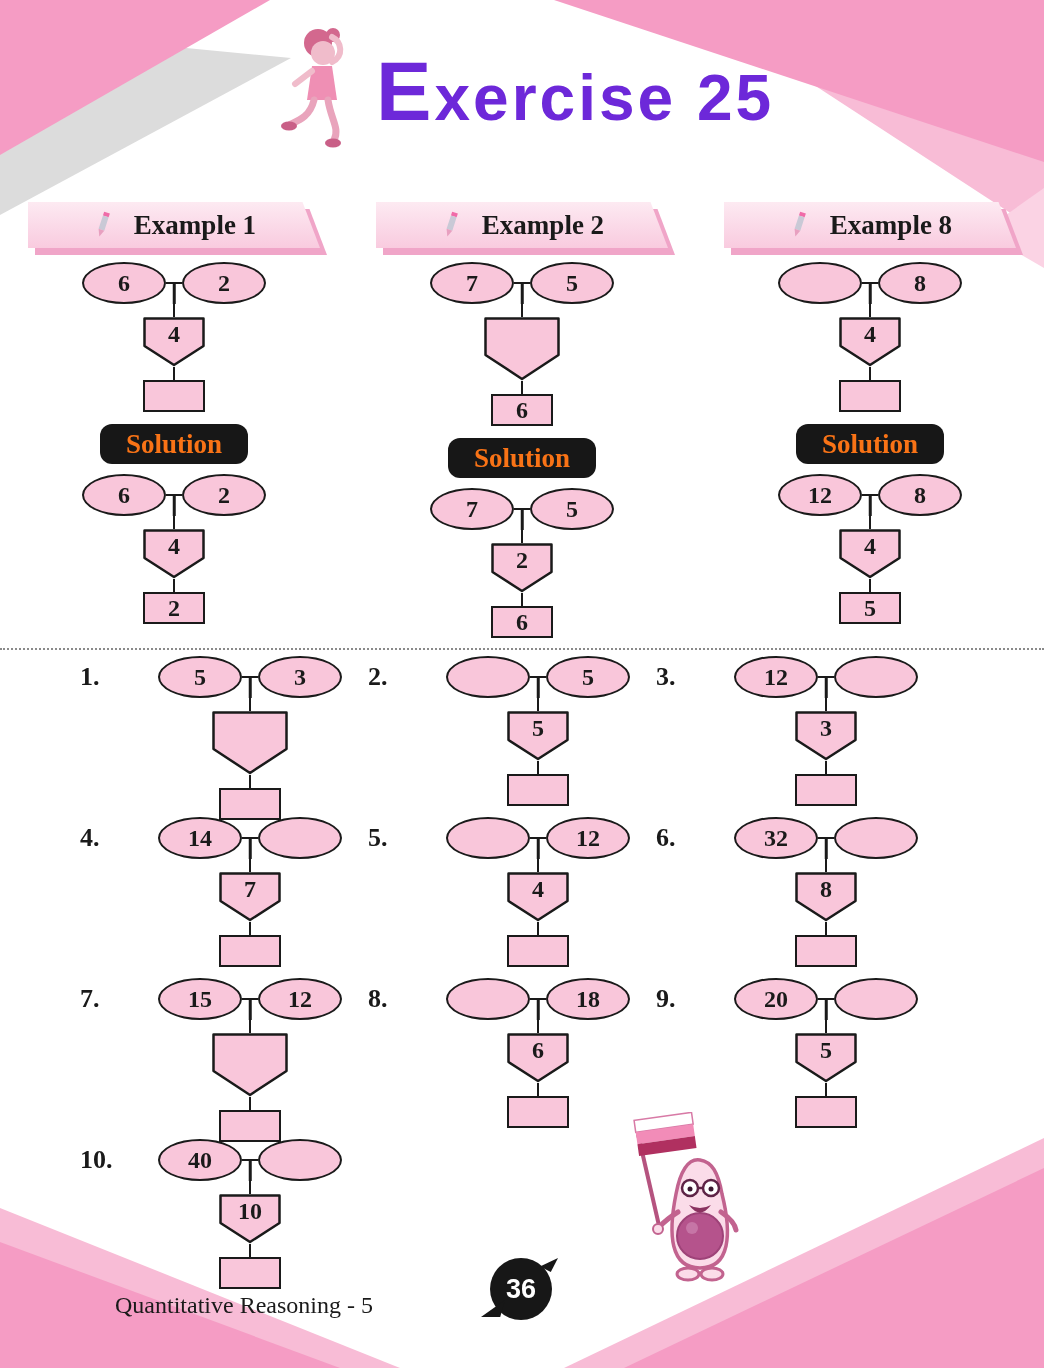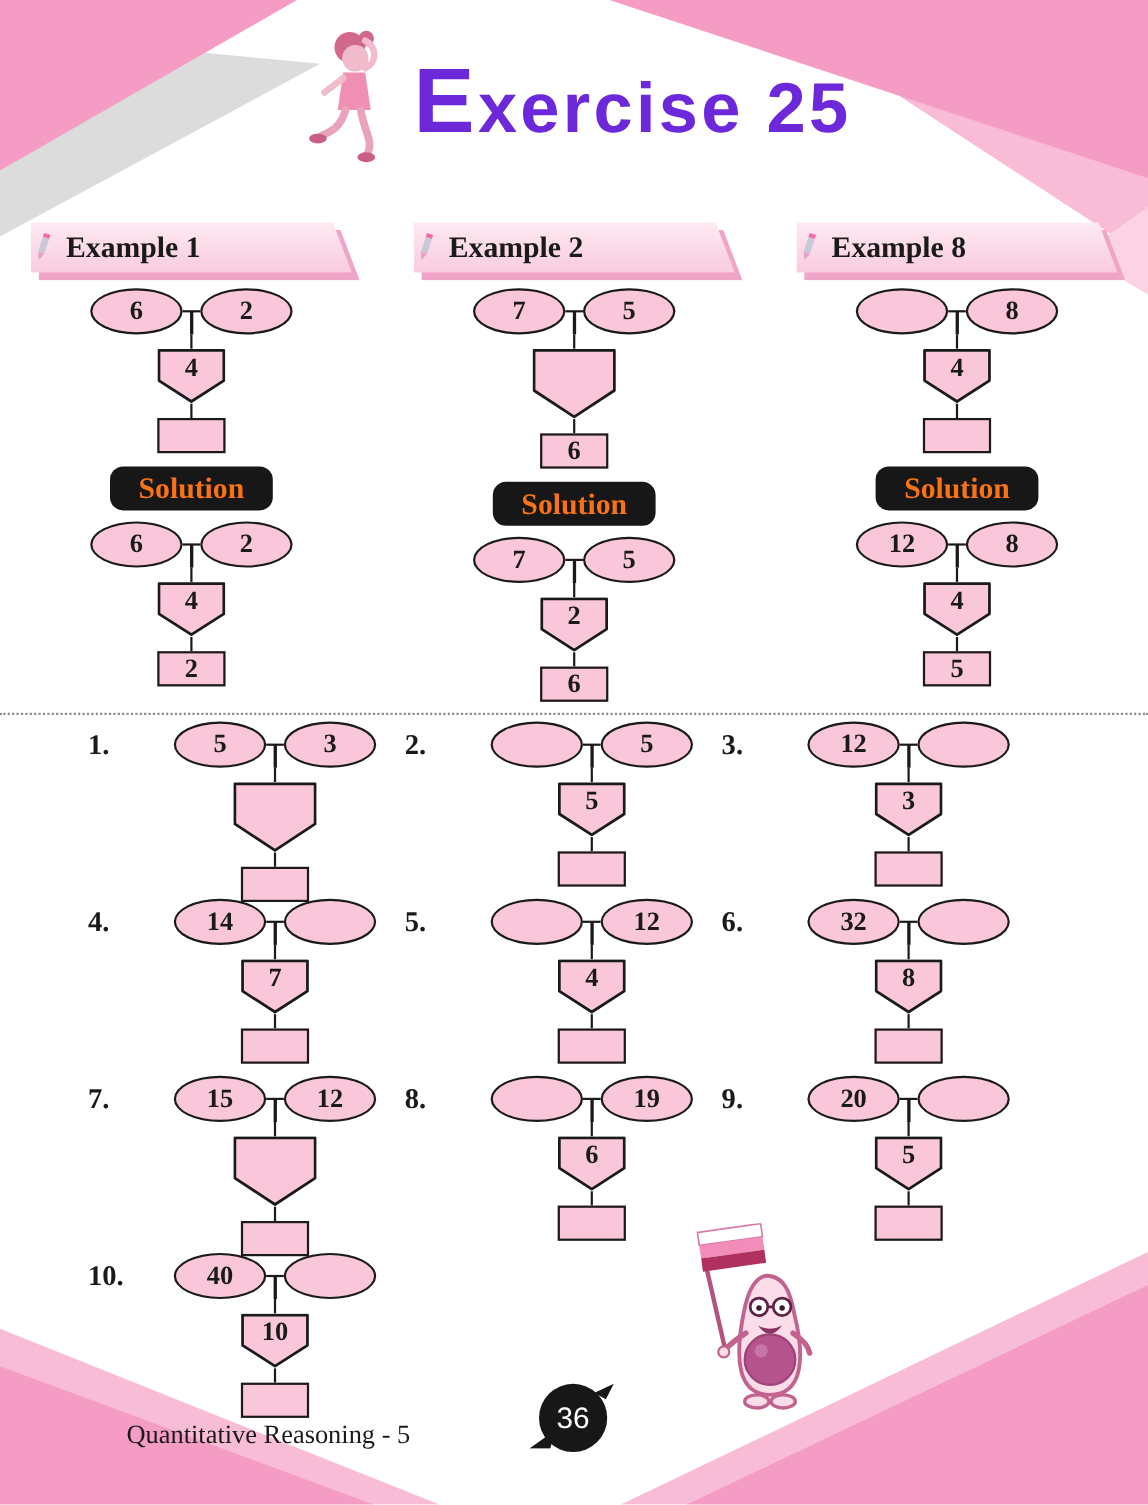--- a/index.html
+++ b/index.html
@@ -31,21 +31,21 @@
   .title::first-letter { font-size:1.3em; }
 
   
   .examples-row { position:absolute; top:202px; left:0; width:100%; display:flex; z-index:1; }
   .example-col { width:348px; display:flex; flex-direction:column; align-items:center; }
   .banner-wrap { position:relative; width:292px; height:46px; margin-bottom:14px; align-self:center; }
   .banner-shadow { position:absolute; left:7px; top:7px; width:100%; height:100%; background:#f0a5c8; clip-path:polygon(0 0, 94% 0, 100% 100%, 0 100%); }
   .banner {
     position:absolute; inset:0; background:linear-gradient(180deg,#fdeaf2,#f9cbdf);
     clip-path:polygon(0 0, 94% 0, 100% 100%, 0 100%);
-    display:flex; align-items:center; gap:10px;
+    display:flex; align-items:center; justify-content:center; gap:20px;
   }
   .banner-label { font-weight:bold; font-size:27px; }
   .solution-badge {
     margin:12px 0 10px 0; min-width:148px; height:40px; padding:0 18px;
     background:#171717; border-radius:12px; color:#f97316;
     display:flex; align-items:center; justify-content:center;
     font-weight:bold; font-size:27px;
   }
 
   
@@ -78,21 +78,21 @@
   .problem-cell { display:flex; align-items:flex-start; }
   .problem-number { width:52px; padding-top:6px; font-weight:bold; font-size:26px; }
   .problem-cell .diagram-slot { width:236px; }
 
   
   .footer-text { position:absolute; left:75px; top:1292px; font-size:24px; z-index:2;margin-left:40px; }
   .page-badge {
     position:absolute; left:490px; top:1258px; width:62px; height:62px;
     background:#171717; border-radius:50%; color:#fff; z-index:2;
     display:flex; align-items:center; justify-content:center;
-    font-family:"Liberation Sans", sans-serif; font-weight:normal; font-size:27px;
+    font-family:"Liberation Sans", sans-serif; font-weight:bold; font-size:27px;
   }
   .page-badge::before {
     content:""; position:absolute; left:-9px; bottom:3px; width:24px; height:17px;
     background:#171717; clip-path:polygon(0 100%, 100% 0, 80% 100%);
   }
   .page-badge::after {
     content:""; position:absolute; right:-6px; top:0px; width:18px; height:14px;
     background:#171717; clip-path:polygon(100% 0, 0 60%, 60% 100%);
   }
   .mascot { position:absolute; left:608px; top:1112px; z-index:1; }
@@ -534,21 +534,21 @@
       <span class="problem-number">8.</span>
       <div class="diagram-slot">
           <div class="diagram">
             <div class="oval-row">
               <div class="v-stub"></div>
               <div class="oval">
                 <span></span>
               </div>
               <div class="h-link"></div>
               <div class="oval">
-                <span>19</span>
+                <span>18</span>
               </div>
             </div>
             <div class="v-link"></div>
             <div class="pent-wrap">
               <svg width="62" height="50">
                 <path d="M1.5,1.5 H60.5 V29 L31,48 L1.5,29 Z" fill="#f9c6da" stroke="#1a1a1a" stroke-width="2.5" stroke-linejoin="round"></path>
                 <text x="31" y="24.5" text-anchor="middle" class="pent-text">6</text>
               </svg>
             </div>
             <div class="v-link"></div>

